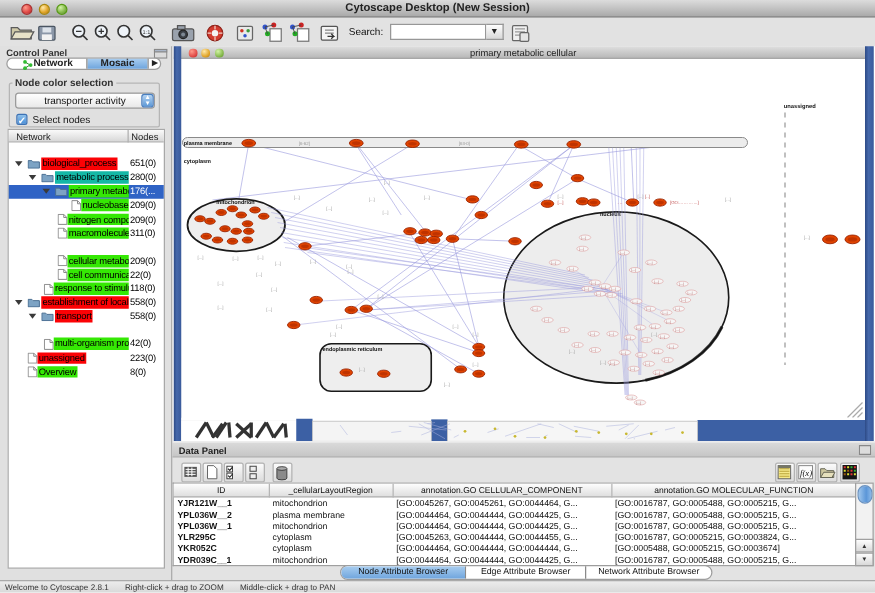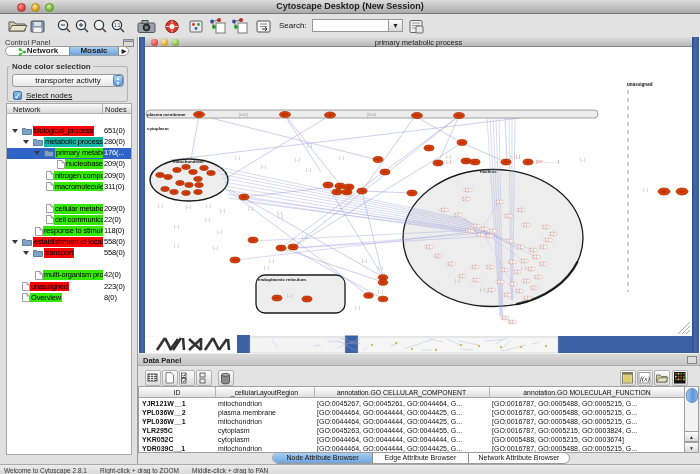--- a/index.html
+++ b/index.html
@@ -6,29 +6,29 @@
 .abs{position:absolute;}
 #titlebar{left:0;top:0;width:700px;height:14px;background:linear-gradient(#dcdcdc,#c3c3c3 50%,#a9a9a9);border-bottom:1px solid #777;}
 .tl{position:absolute;top:2.5px;width:9px;height:9px;border-radius:50%;}
 #titlebar .t{position:absolute;left:0;right:0;top:1px;text-align:center;font-size:9px;font-weight:bold;color:#222;}
 #searchlbl{left:279px;top:21px;font-size:8px;color:#111;}
 #searchbox{left:312px;top:19px;width:77px;height:13px;background:#fff;border:1px solid #979797;}
 #searchdrop{left:389px;top:19px;width:14px;height:13px;background:linear-gradient(#fdfdfd,#d8d8d8);border:1px solid #979797;border-left:none;font-size:7px;text-align:center;line-height:12px;color:#222;}
 
 #cp{left:0;top:37px;width:138px;height:427px;background:#e0e0e0;border-right:1px solid #9c9c9c;}
 #cphead{left:0;top:37px;width:138px;height:10px;}
-#cphead span{position:absolute;left:5px;top:1px;font-size:7.5px;font-weight:normal;color:#333;}
+#cphead span{position:absolute;left:5px;top:1px;font-size:7.5px;font-weight:bold;color:#333;}
 #tabseg{left:5px;top:46px;width:124px;height:10px;background:#fff;border:1px solid #9d9d9d;border-radius:5px;font-size:8px;}
 #tabseg .seg{position:absolute;top:0;height:8px;line-height:8px;text-align:center;font-weight:bold;color:#222;}
 #grpbox{left:7px;top:66px;width:121px;height:36px;border:1px solid #b5b5b5;border-radius:2px;}
 #grplbl{left:10px;top:62px;font-size:8px;font-weight:bold;color:#333;background:#e0e0e0;padding:0 2px;}
 #combo{left:12px;top:74px;width:112px;height:13px;background:linear-gradient(#ffffff,#e8e8e8);border:1px solid #9b9b9b;border-radius:3px;font-size:8px;color:#111;text-align:center;line-height:12px;}
 #combobtn{left:113px;top:75px;width:10px;height:11px;background:linear-gradient(#b4d3f2,#5e9ad8);border:1px solid #4a7fc0;border-radius:2.5px;color:#fff;font-size:5px;line-height:5px;text-align:center;}
 #cbx{left:13px;top:91px;width:9px;height:9px;background:linear-gradient(#8ec0ea,#4a90d9);border:1px solid #3c72b5;border-radius:2px;color:#fff;font-size:8px;line-height:9px;font-weight:bold;text-align:center;}
-#cbxlbl{left:26px;top:91px;font-size:8px;color:#111;text-decoration:underline;}
+#cbxlbl{left:26px;top:91px;font-size:8px;color:#111;}
 #treewrap{left:6px;top:103px;width:126px;height:352px;background:#fff;border:1px solid #a8a8a8;}
 #treehead{position:absolute;left:0;top:0;width:124px;height:10px;background:linear-gradient(#fafafa,#d8d8d8);border-bottom:1px solid #b0b0b0;font-size:7.5px;color:#222;}
 .trow{position:absolute;left:0;width:124px;height:11.1px;font-size:7.5px;letter-spacing:-0.15px;}
 .trow .lbl{position:absolute;top:0.6px;height:9.8px;line-height:9.8px;color:#000;padding:0 1px;white-space:nowrap;overflow:hidden;}
 .trow .val{position:absolute;left:97px;top:0.6px;height:9.8px;line-height:9.8px;color:#000;}
 .tri{position:absolute;width:0;height:0;border-left:3.5px solid transparent;border-right:3.5px solid transparent;border-top:4.5px solid #3a3a3a;top:3px;}
 
 #win{left:138px;top:37px;width:562px;height:316px;background:#fff;}
 #wintitle{left:139px;top:37px;width:559px;height:10px;background:linear-gradient(#dfdfdf,#b9b9b9);border-bottom:1px solid #8a8a8a;}
 #wintitle .t{position:absolute;left:0;right:0;top:1px;text-align:center;font-size:7.5px;color:#222;}
@@ -287,21 +287,21 @@
 <svg style="position:absolute;left:15px;top:1px" width="8" height="9" viewBox="0 0 8 9">
         <path d="M0.5 0.5 h4.5 l2.5 2.5 v5.5 h-7 z" fill="#fff" stroke="#888" stroke-width="0.8"></path>
         <path d="M5 0.5 v2.5 h2.5" fill="none" stroke="#888" stroke-width="0.8"></path>
       </svg>
 <div class="lbl" style="left:23px;background:#35e804;max-width:73px;">Overview</div>
 <div class="val" style="color:#000;">8(0)</div>
 </div>
 </div>
 <div class="abs" id="win"></div>
 <div class="abs" id="wintitle">
-    <div class="t">primary metabolic process</div>
+    <div class="t">primary metabolic cellular</div>
   </div>
 <div class="abs tls" style="left:151px;background:radial-gradient(circle at 35% 30%,#ff9a8a,#df4744 65%,#a93330);"></div>
 <div class="abs tls" style="left:161px;background:radial-gradient(circle at 35% 30%,#ffe9a8,#dfa123 65%,#a9781a);"></div>
 <div class="abs tls" style="left:172px;background:radial-gradient(circle at 35% 30%,#d2f3a5,#82b648 65%,#5f9132);"></div>
 <div class="abs bluebar" style="left:139px;top:37px;width:6px;height:316px;"></div>
 <div class="abs bluebar" style="left:692px;top:37px;width:7px;height:316px;"></div>
 <svg class="abs" style="left:145px;top:48px" width="547" height="289" viewBox="145 48 547 289" font-family="Liberation Sans,sans-serif">
     <line x1="285" y1="115" x2="341" y2="186" stroke="#9a9ade" stroke-width="0.6" opacity="0.8"></line>
     <line x1="285" y1="116" x2="321" y2="172" stroke="#9a9ade" stroke-width="0.6" opacity="0.8"></line>
     <line x1="329" y1="116" x2="215" y2="185" stroke="#9a9ade" stroke-width="0.6" opacity="0.8"></line>

